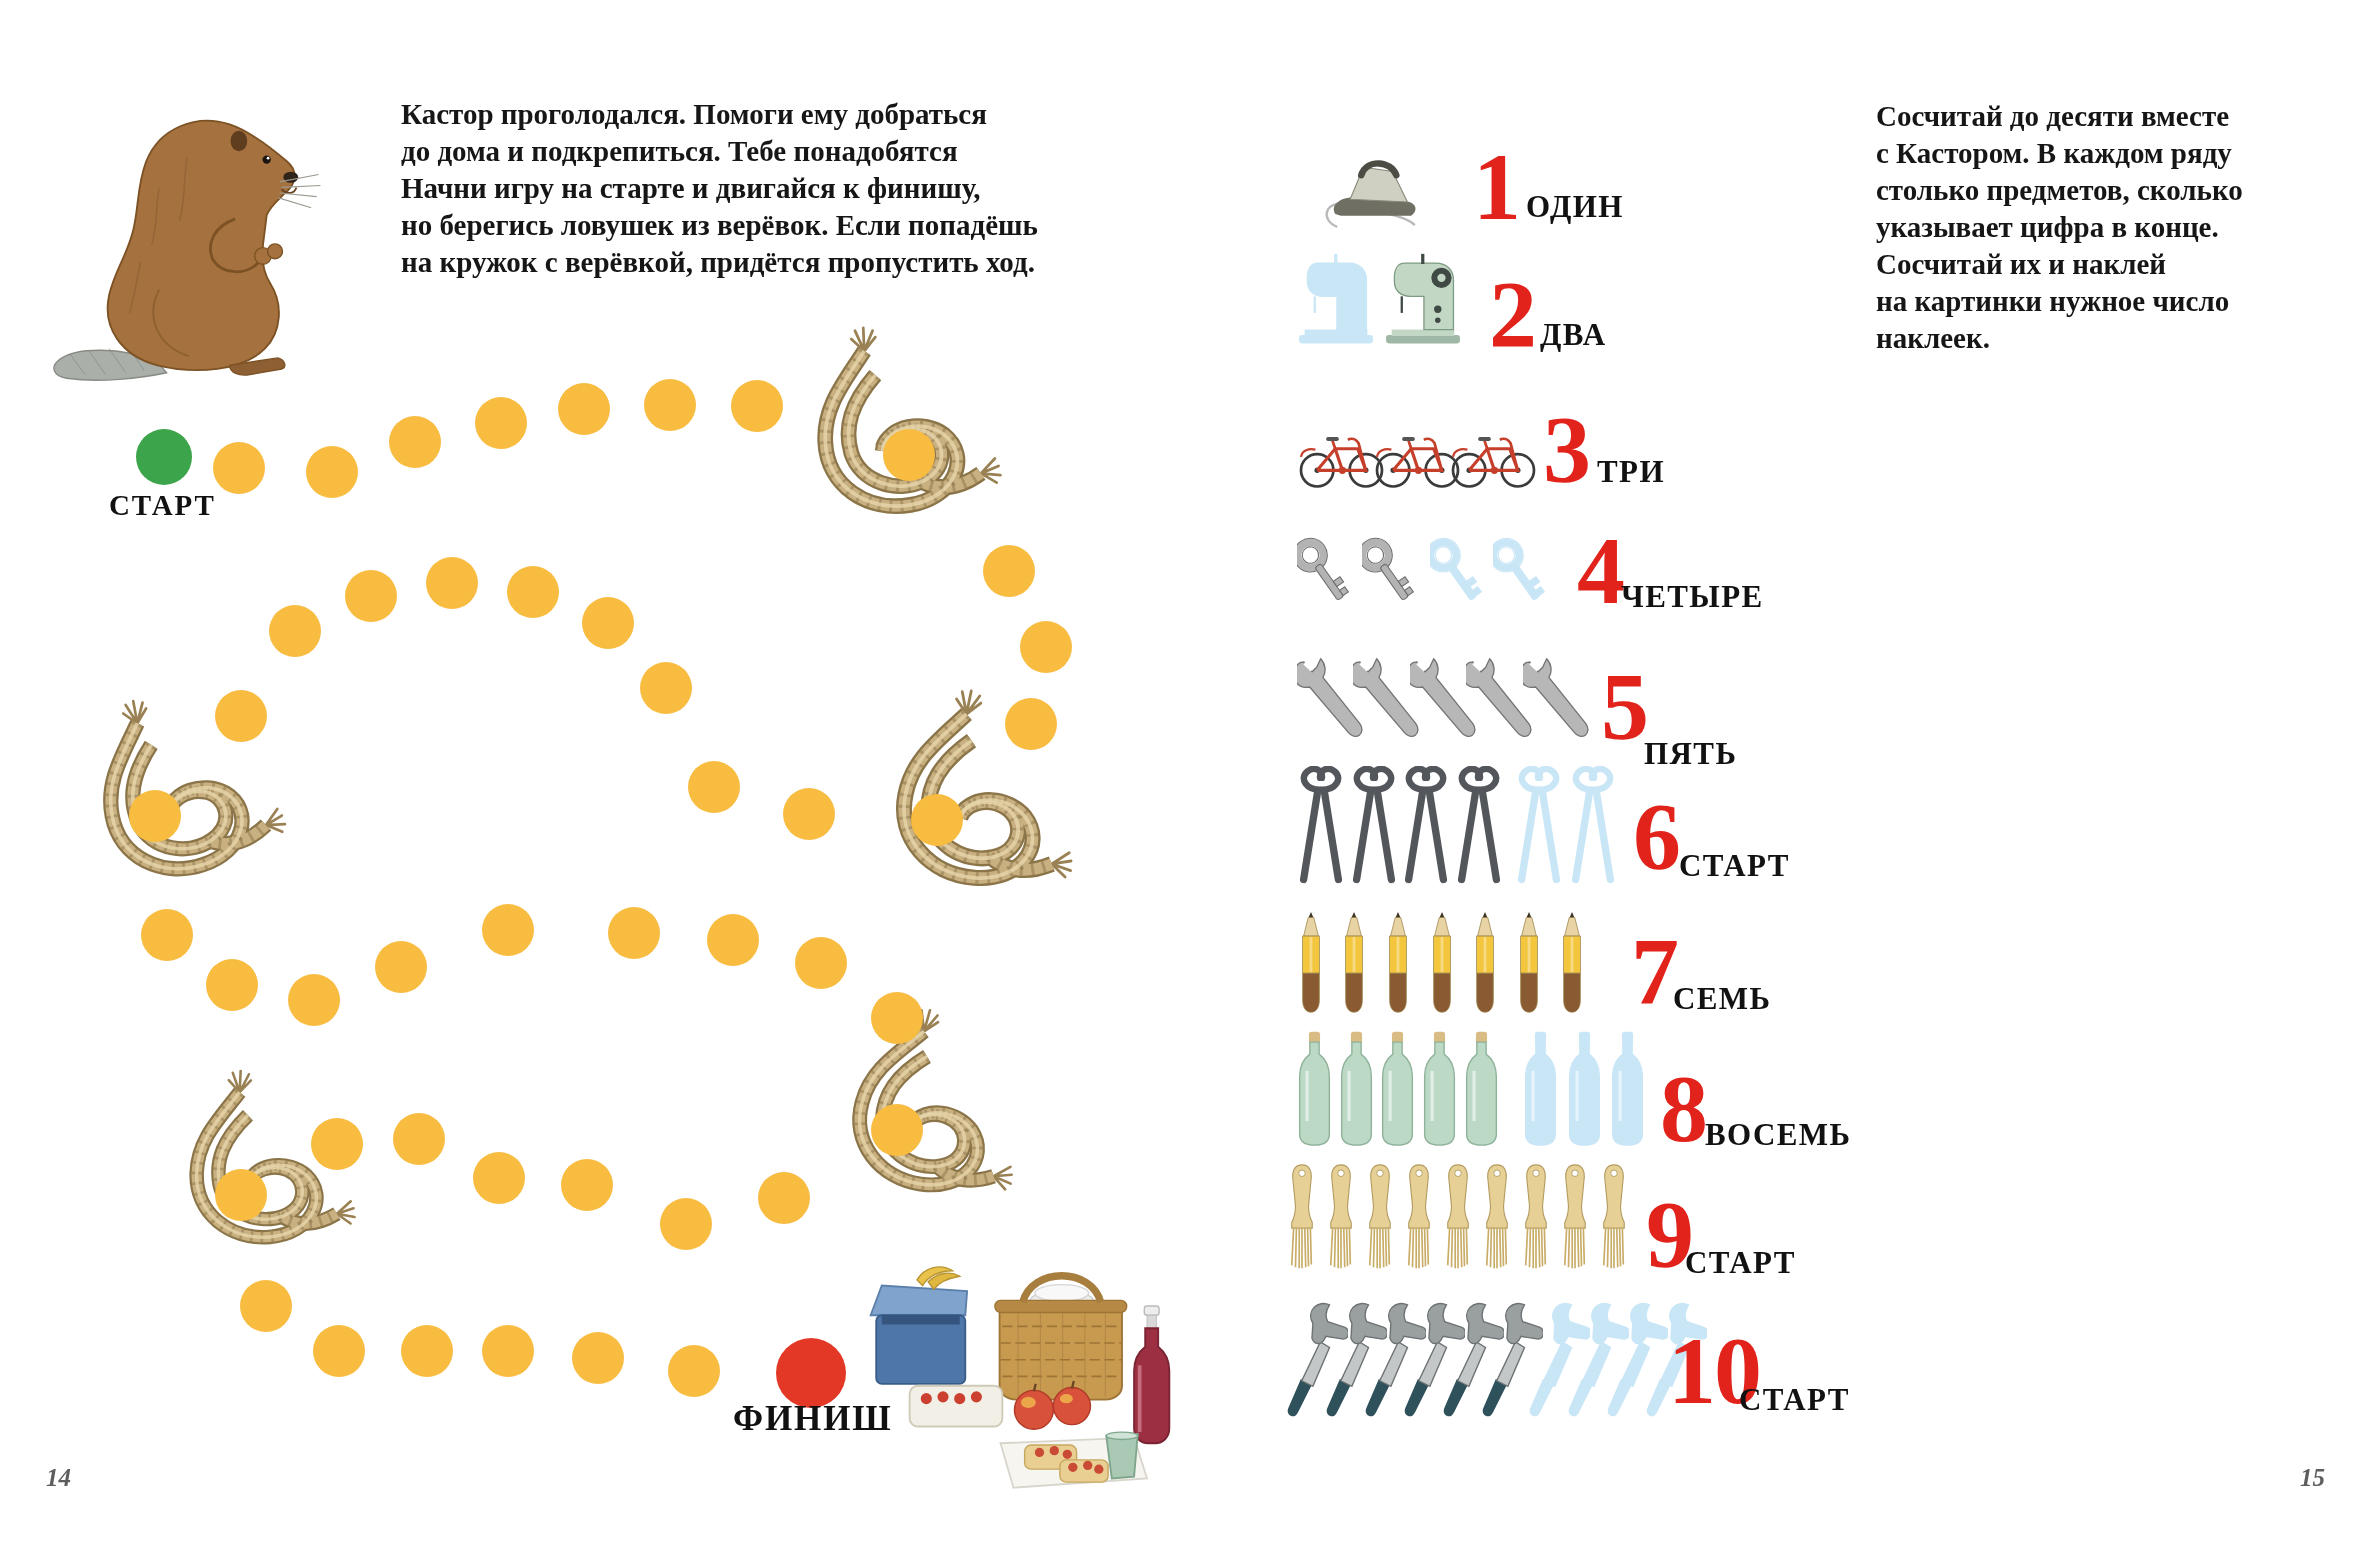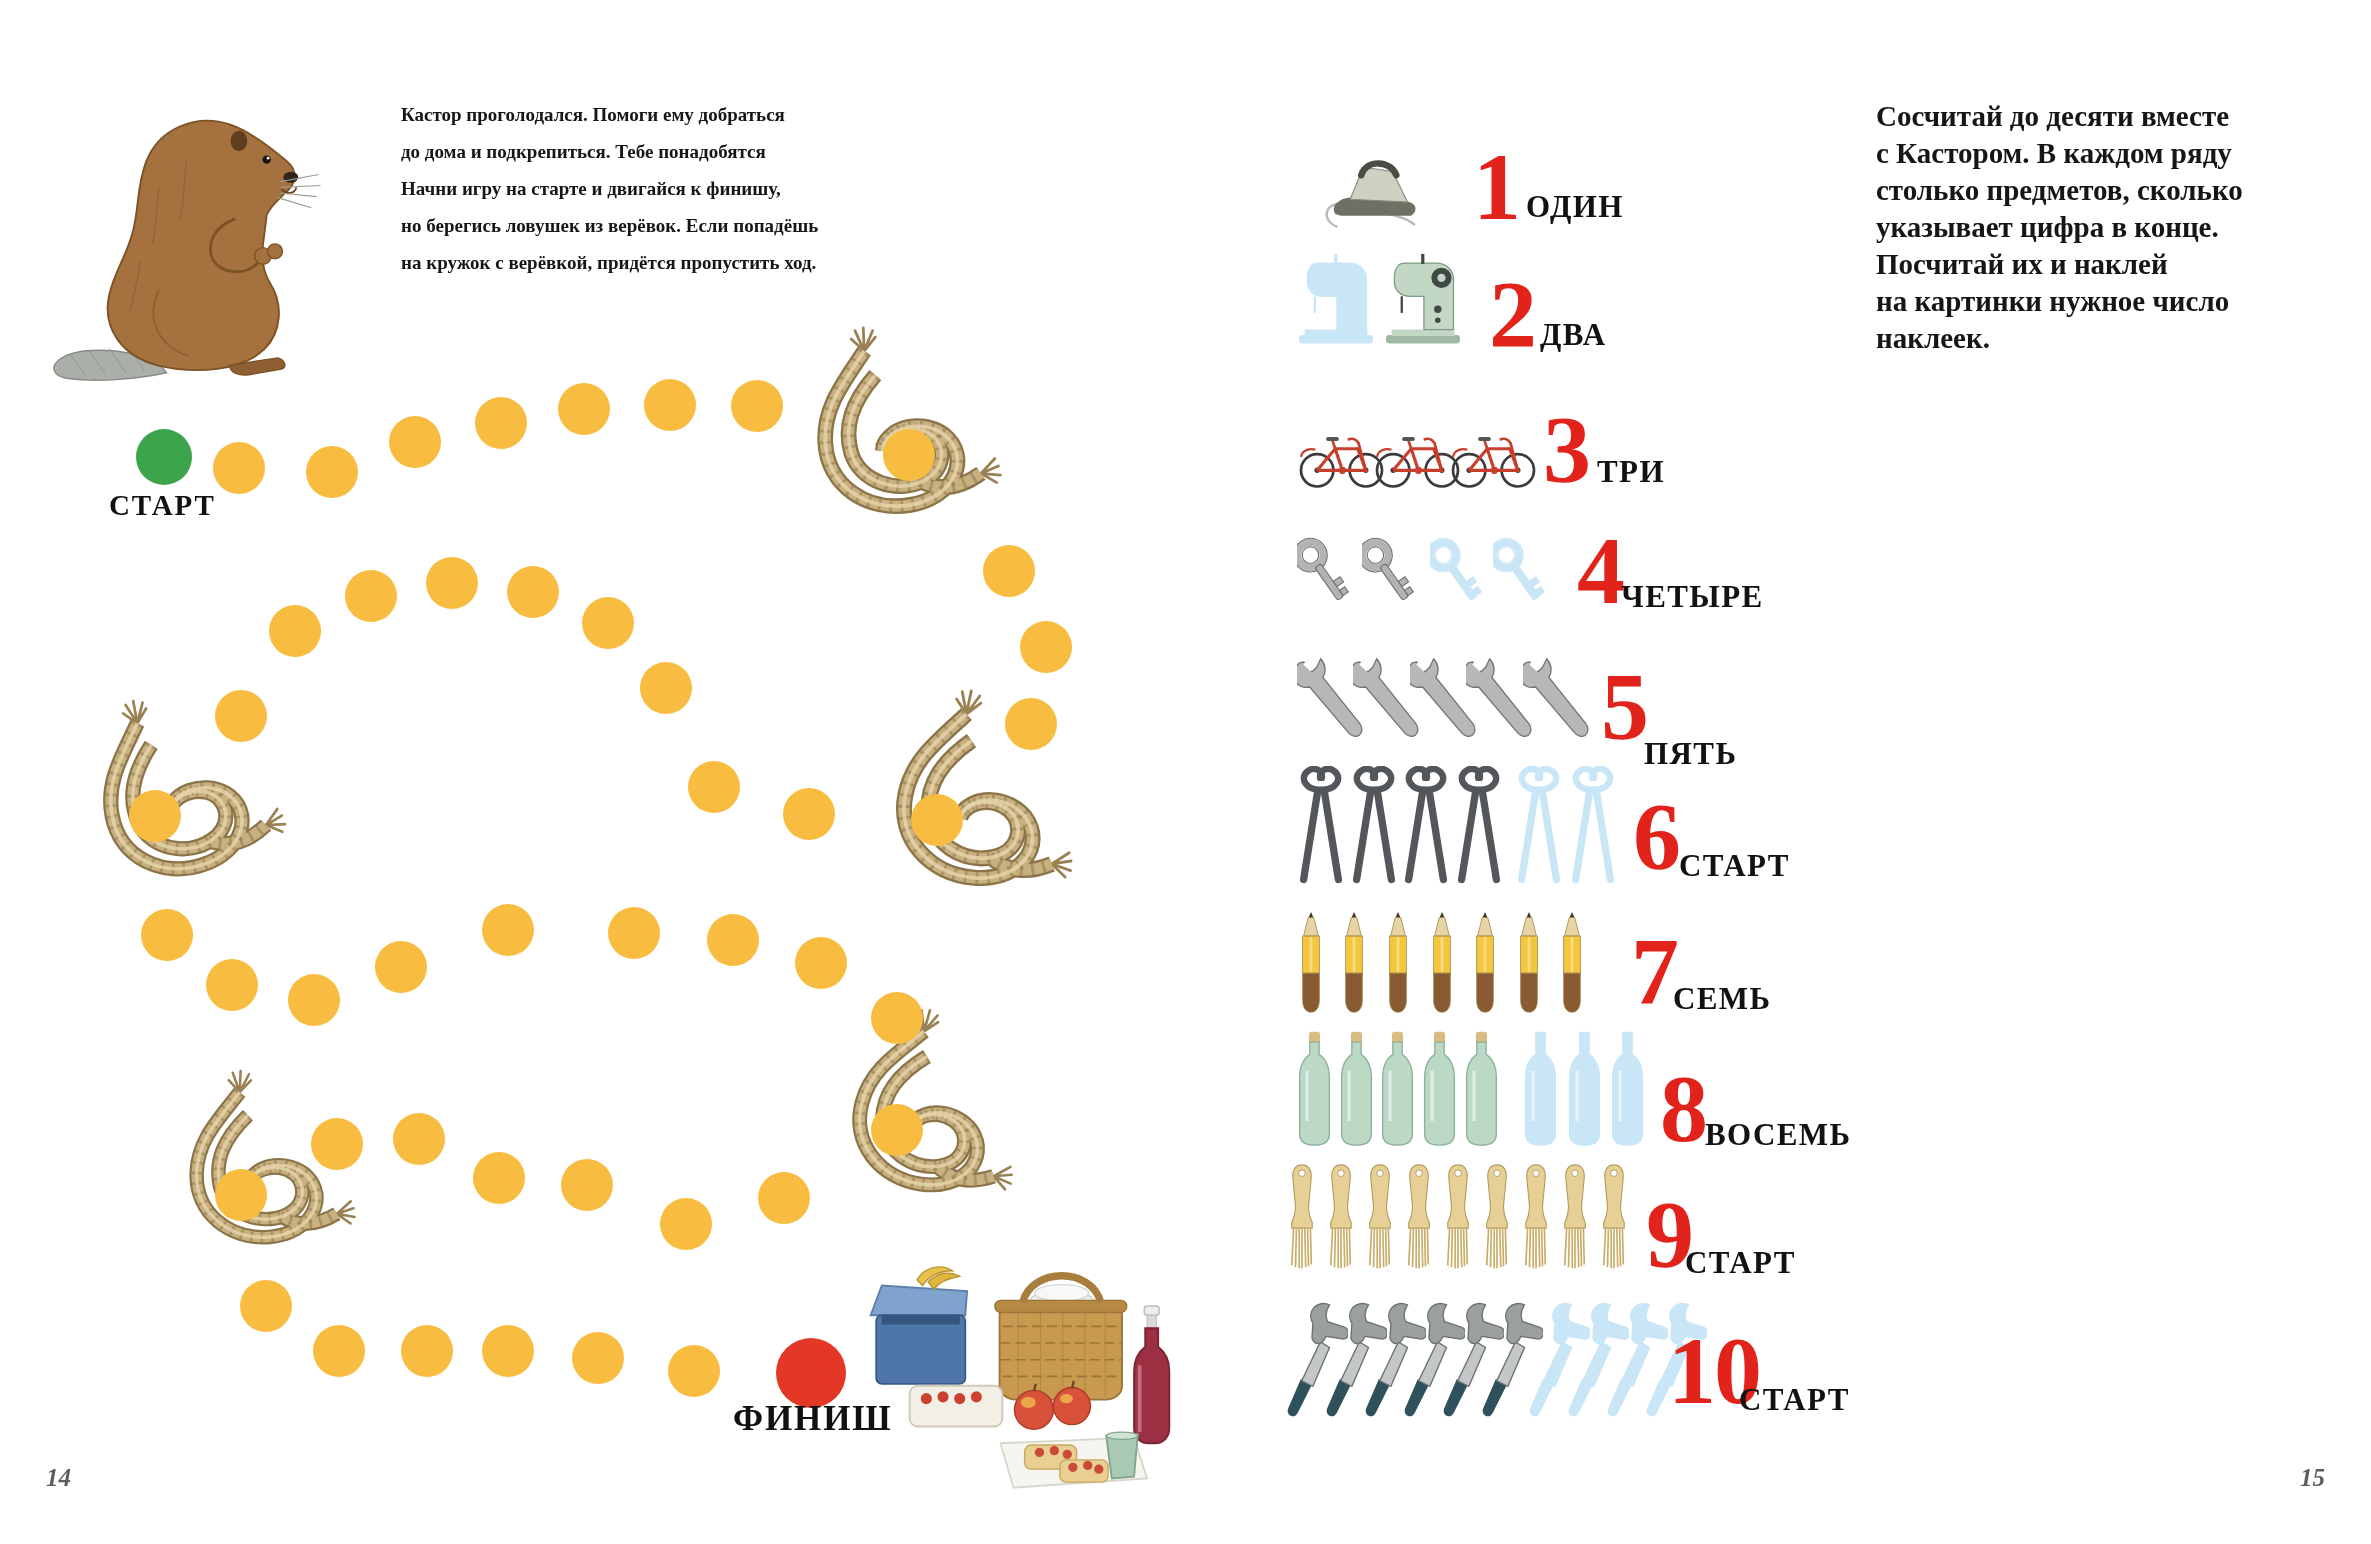--- a/index.html
+++ b/index.html
@@ -1,21 +1,21 @@
 <!DOCTYPE html>
 <html style="font-size:15px"><head>
 <meta charset="utf-8">
 <style>
   html,body{margin:0;padding:0;background:#ffffff;}
   body{font-family:"Liberation Serif","DejaVu Serif",serif;}
   .spread{position:relative;width:2372px;height:1544px;background:#ffffff;overflow:hidden;}
   .abs{position:absolute;}
   .para{position:absolute;font-weight:700;color:#161616;}
   .para div{white-space:nowrap;}
-  #intro-text{left:401px;top:96px;font-size:19px;line-height:37px;}
+  #intro-text{left:401px;top:96px;font-size:29px;line-height:37px;}
   #instruction-text{left:1876px;top:98px;font-size:29px;line-height:37px;}
   .board-label{position:absolute;font-weight:700;color:#111;letter-spacing:1.9px;}
   #start-label{left:109px;top:489px;font-size:29px;}
   #finish-label{left:733px;top:1399px;font-size:35px;}
   .pagenum{position:absolute;top:1464px;font-style:italic;font-weight:700;font-size:25px;color:#5d5d5d;}
   #page-number-left{left:46px;}
   #page-number-right{left:2300px;}
   .dot{position:absolute;border-radius:50%;}
   .rope{position:absolute;width:278px;height:278px;}
   .item{position:absolute;}
@@ -185,21 +185,21 @@
     <line x1="336" y1="120" x2="336" y2="192" stroke="#d98a97" stroke-width="4" opacity="0.7"></line>
     <path d="M300 196 L334 194 L330 240 L306 242 Z" fill="#a9c9b4" stroke="#7fa68c" stroke-width="2"></path>
     <ellipse cx="317" cy="196" rx="17" ry="4" fill="#cfe3d6" stroke="#7fa68c" stroke-width="1.5"></ellipse>
   </svg>
 
   <div class="para" id="instruction-text">
       <div>Сосчитай до десяти вместе</div>
       <div>с Кастором. В каждом ряду</div>
       <div>столько предметов, сколько</div>
       <div>указывает цифра в конце.</div>
-      <div>Посчитай их и наклей</div>
+      <div>Сосчитай их и наклей</div>
       <div>на картинки нужное число</div>
       <div>наклеек.</div>
     </div>
 
   <div id="counting">
       <div class="item" style="left: 1322px; top: 153px; width: 108px; height: 85px;">
         <svg viewBox="0 0 116 92">
 <path d="M16 80 C-4 72 4 50 26 56 C62 64 90 68 100 78" fill="none" stroke="#b9b9b9" stroke-width="2.5"></path>
 <path d="M14 66 C8 58 18 48 34 48 L90 52 C102 54 104 62 96 68 L20 68 Z" fill="#6f6f63"></path>
 <path d="M30 50 L40 26 C42 19 49 16 56 17 L76 20 L92 53 Z" fill="#cfcfc2" stroke="#8a8a7c" stroke-width="1.2"></path>

